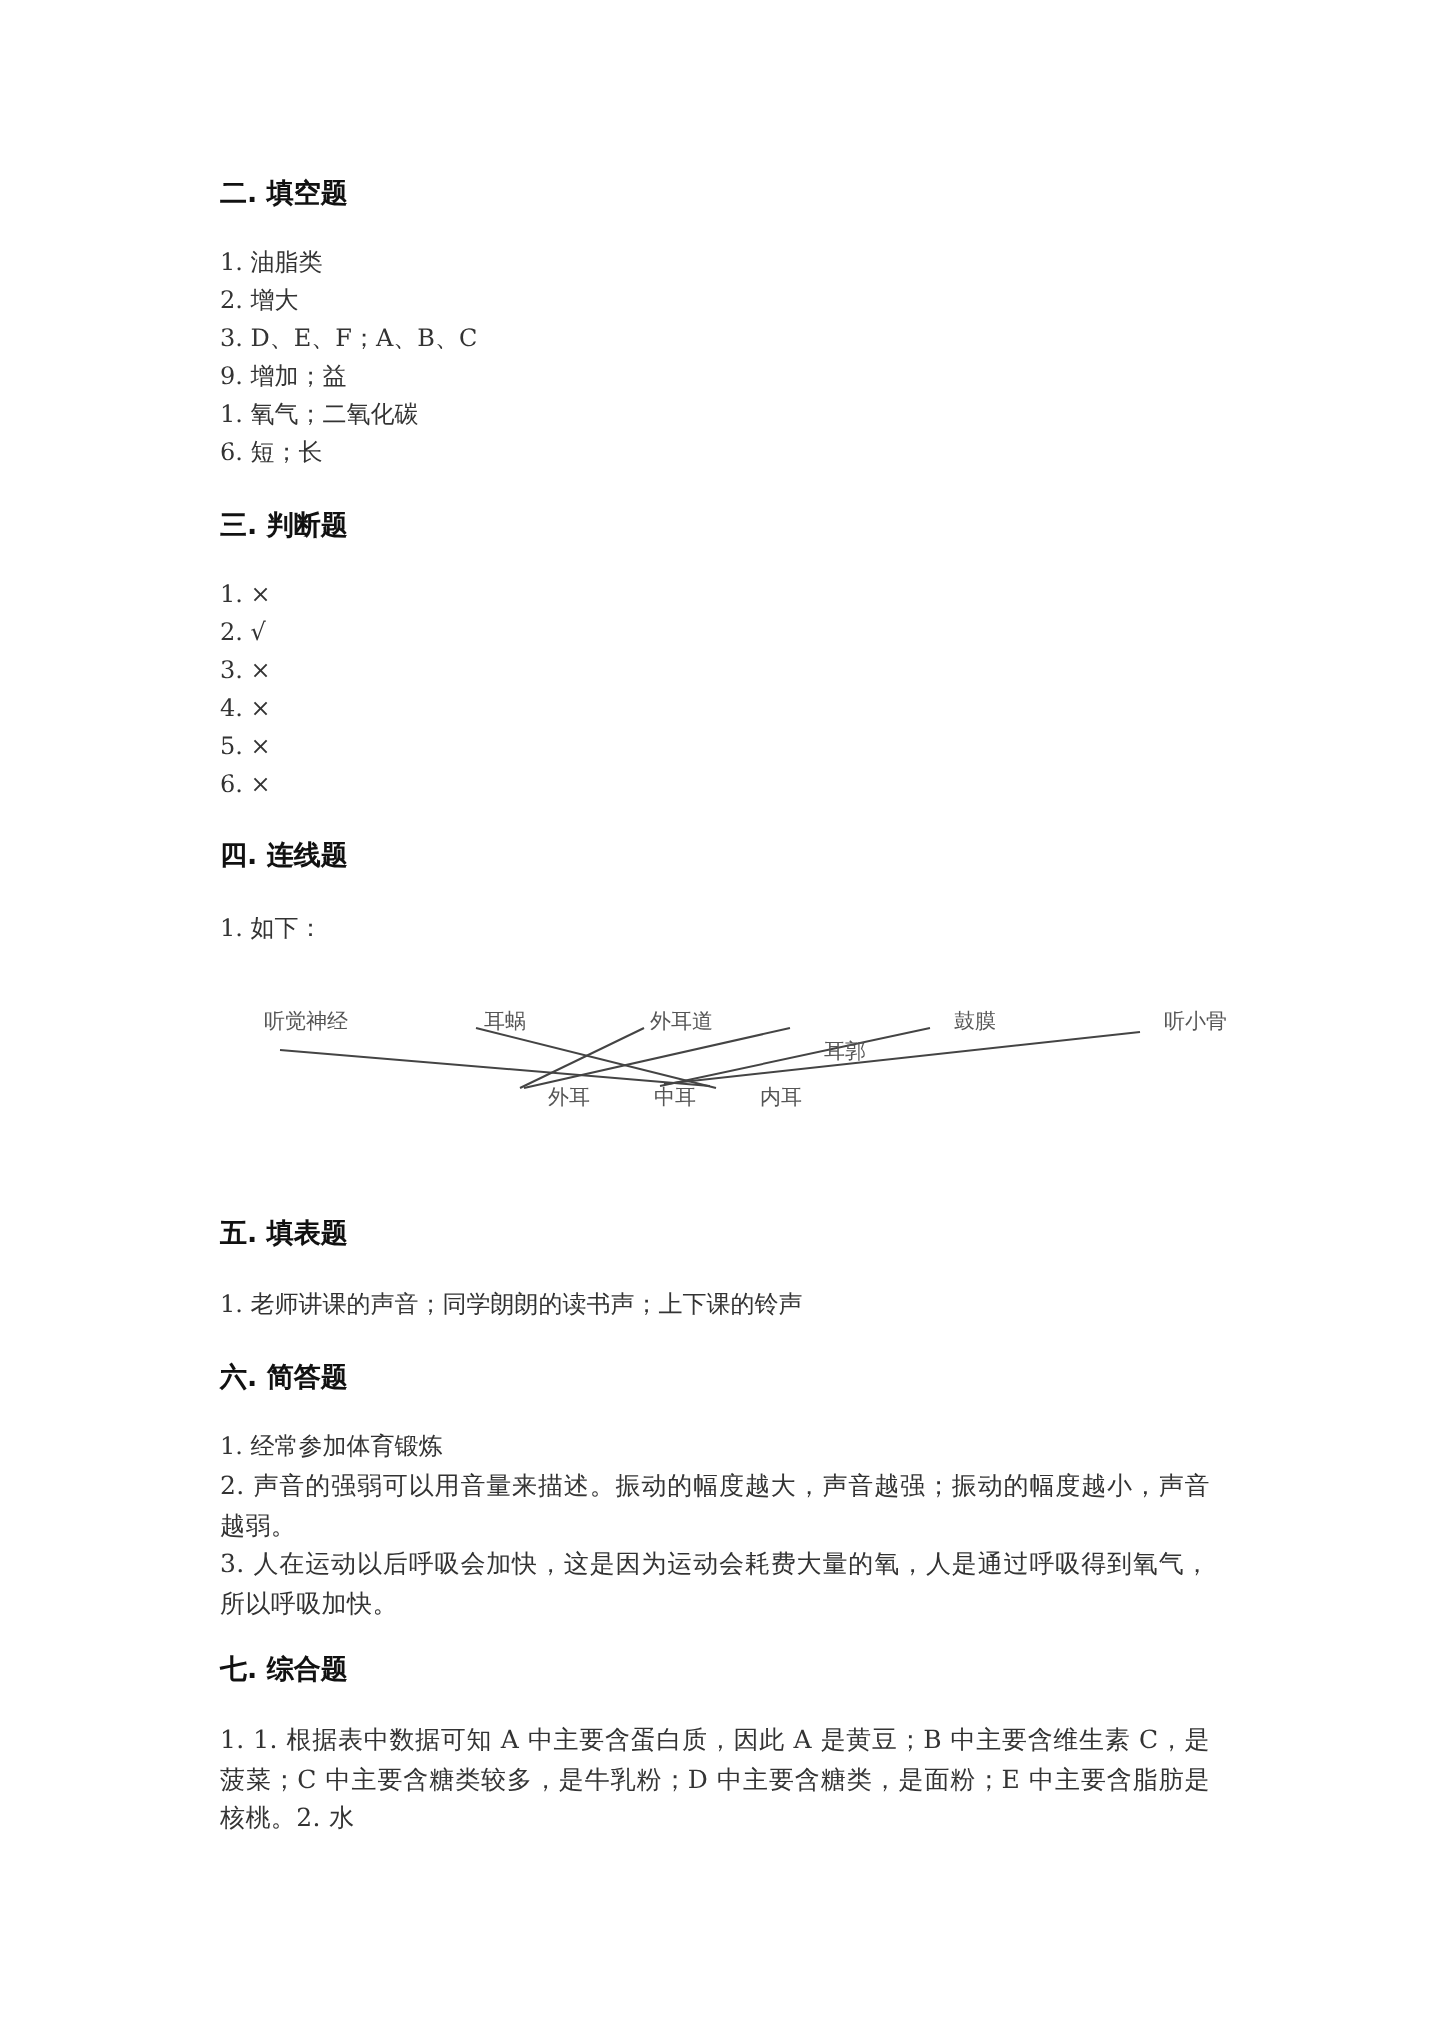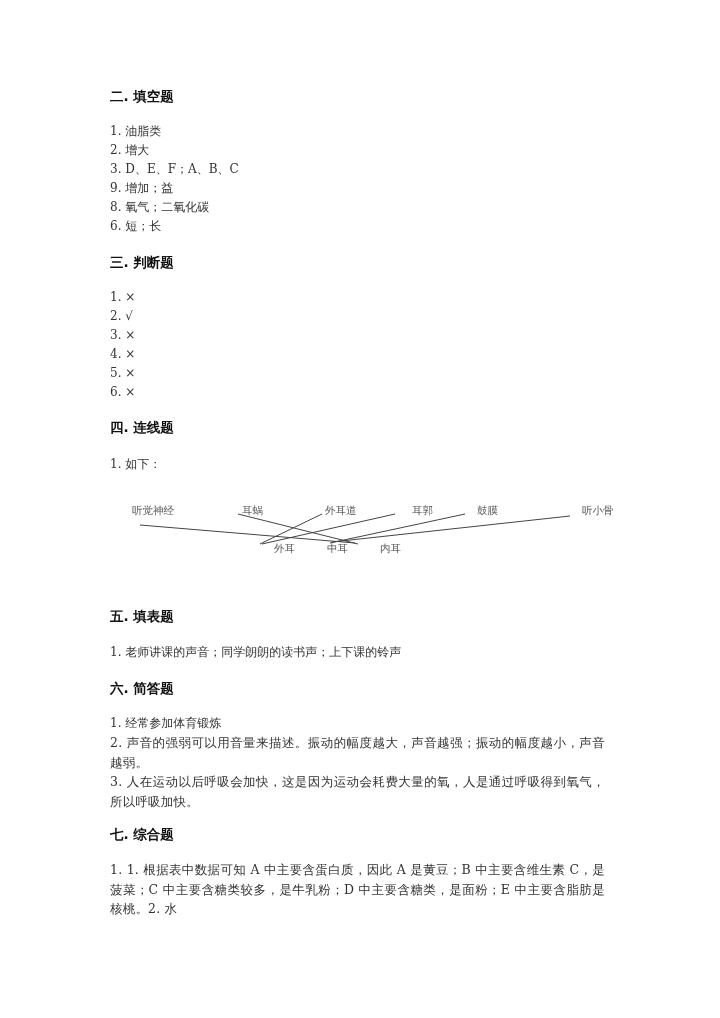--- a/index.html
+++ b/index.html
@@ -15,21 +15,21 @@
   .dlabel { position: absolute; font-family: "DejaVu Sans", "Liberation Sans", sans-serif; font-size: 10.5px; color: #555; white-space: nowrap; padding-left: 16px; }
 </style>
 </head>
 <body>
 
 <div class="heading" style="top:88px">二. 填空题</div>
 <div class="line" style="top:122px">1. 油脂类</div>
 <div class="line" style="top:141px">2. 增大</div>
 <div class="line" style="top:160px">3. D、E、F；A、B、C</div>
 <div class="line" style="top:179px">9. 增加；益</div>
-<div class="line" style="top:198px">8. 氧气；二氧化碳</div>
+<div class="line" style="top:198px">1. 氧气；二氧化碳</div>
 <div class="line" style="top:217px">6. 短；长</div>
 
 <div class="heading" style="top:254px">三. 判断题</div>
 <div class="line" style="top:288px">1. ×</div>
 <div class="line" style="top:307px">2. √</div>
 <div class="line" style="top:326px">3. ×</div>
 <div class="line" style="top:345px">4. ×</div>
 <div class="line" style="top:364px">5. ×</div>
 <div class="line" style="top:383px">6. ×</div>
 
@@ -49,21 +49,21 @@
       <line x1="285" y1="14" x2="152" y2="44"></line>
 
       <line x1="355" y1="14" x2="220" y2="43"></line>
 
       <line x1="460" y1="16" x2="222" y2="42"></line>
     </g>
   </svg>
   <span class="dlabel" style="left:6px; top:4px">听觉神经</span>
   <span class="dlabel" style="left:116px; top:4px">耳蜗</span>
   <span class="dlabel" style="left:199px; top:4px">外耳道</span>
-  <span class="dlabel" style="left:286px; top:4px">耳郭</span>
+  <span class="dlabel" style="left:286px; top:19px">耳郭</span>
   <span class="dlabel" style="left:351px; top:4px">鼓膜</span>
   <span class="dlabel" style="left:456px; top:4px">听小骨</span>
   <span class="dlabel" style="left:148px; top:42px">外耳</span>
   <span class="dlabel" style="left:201px; top:42px">中耳</span>
   <span class="dlabel" style="left:254px; top:42px">内耳</span>
 </div>
 
 <div class="heading" style="top:608px">五. 填表题</div>
 <div class="line" style="top:643px">1. 老师讲课的声音；同学朗朗的读书声；上下课的铃声</div>
 

